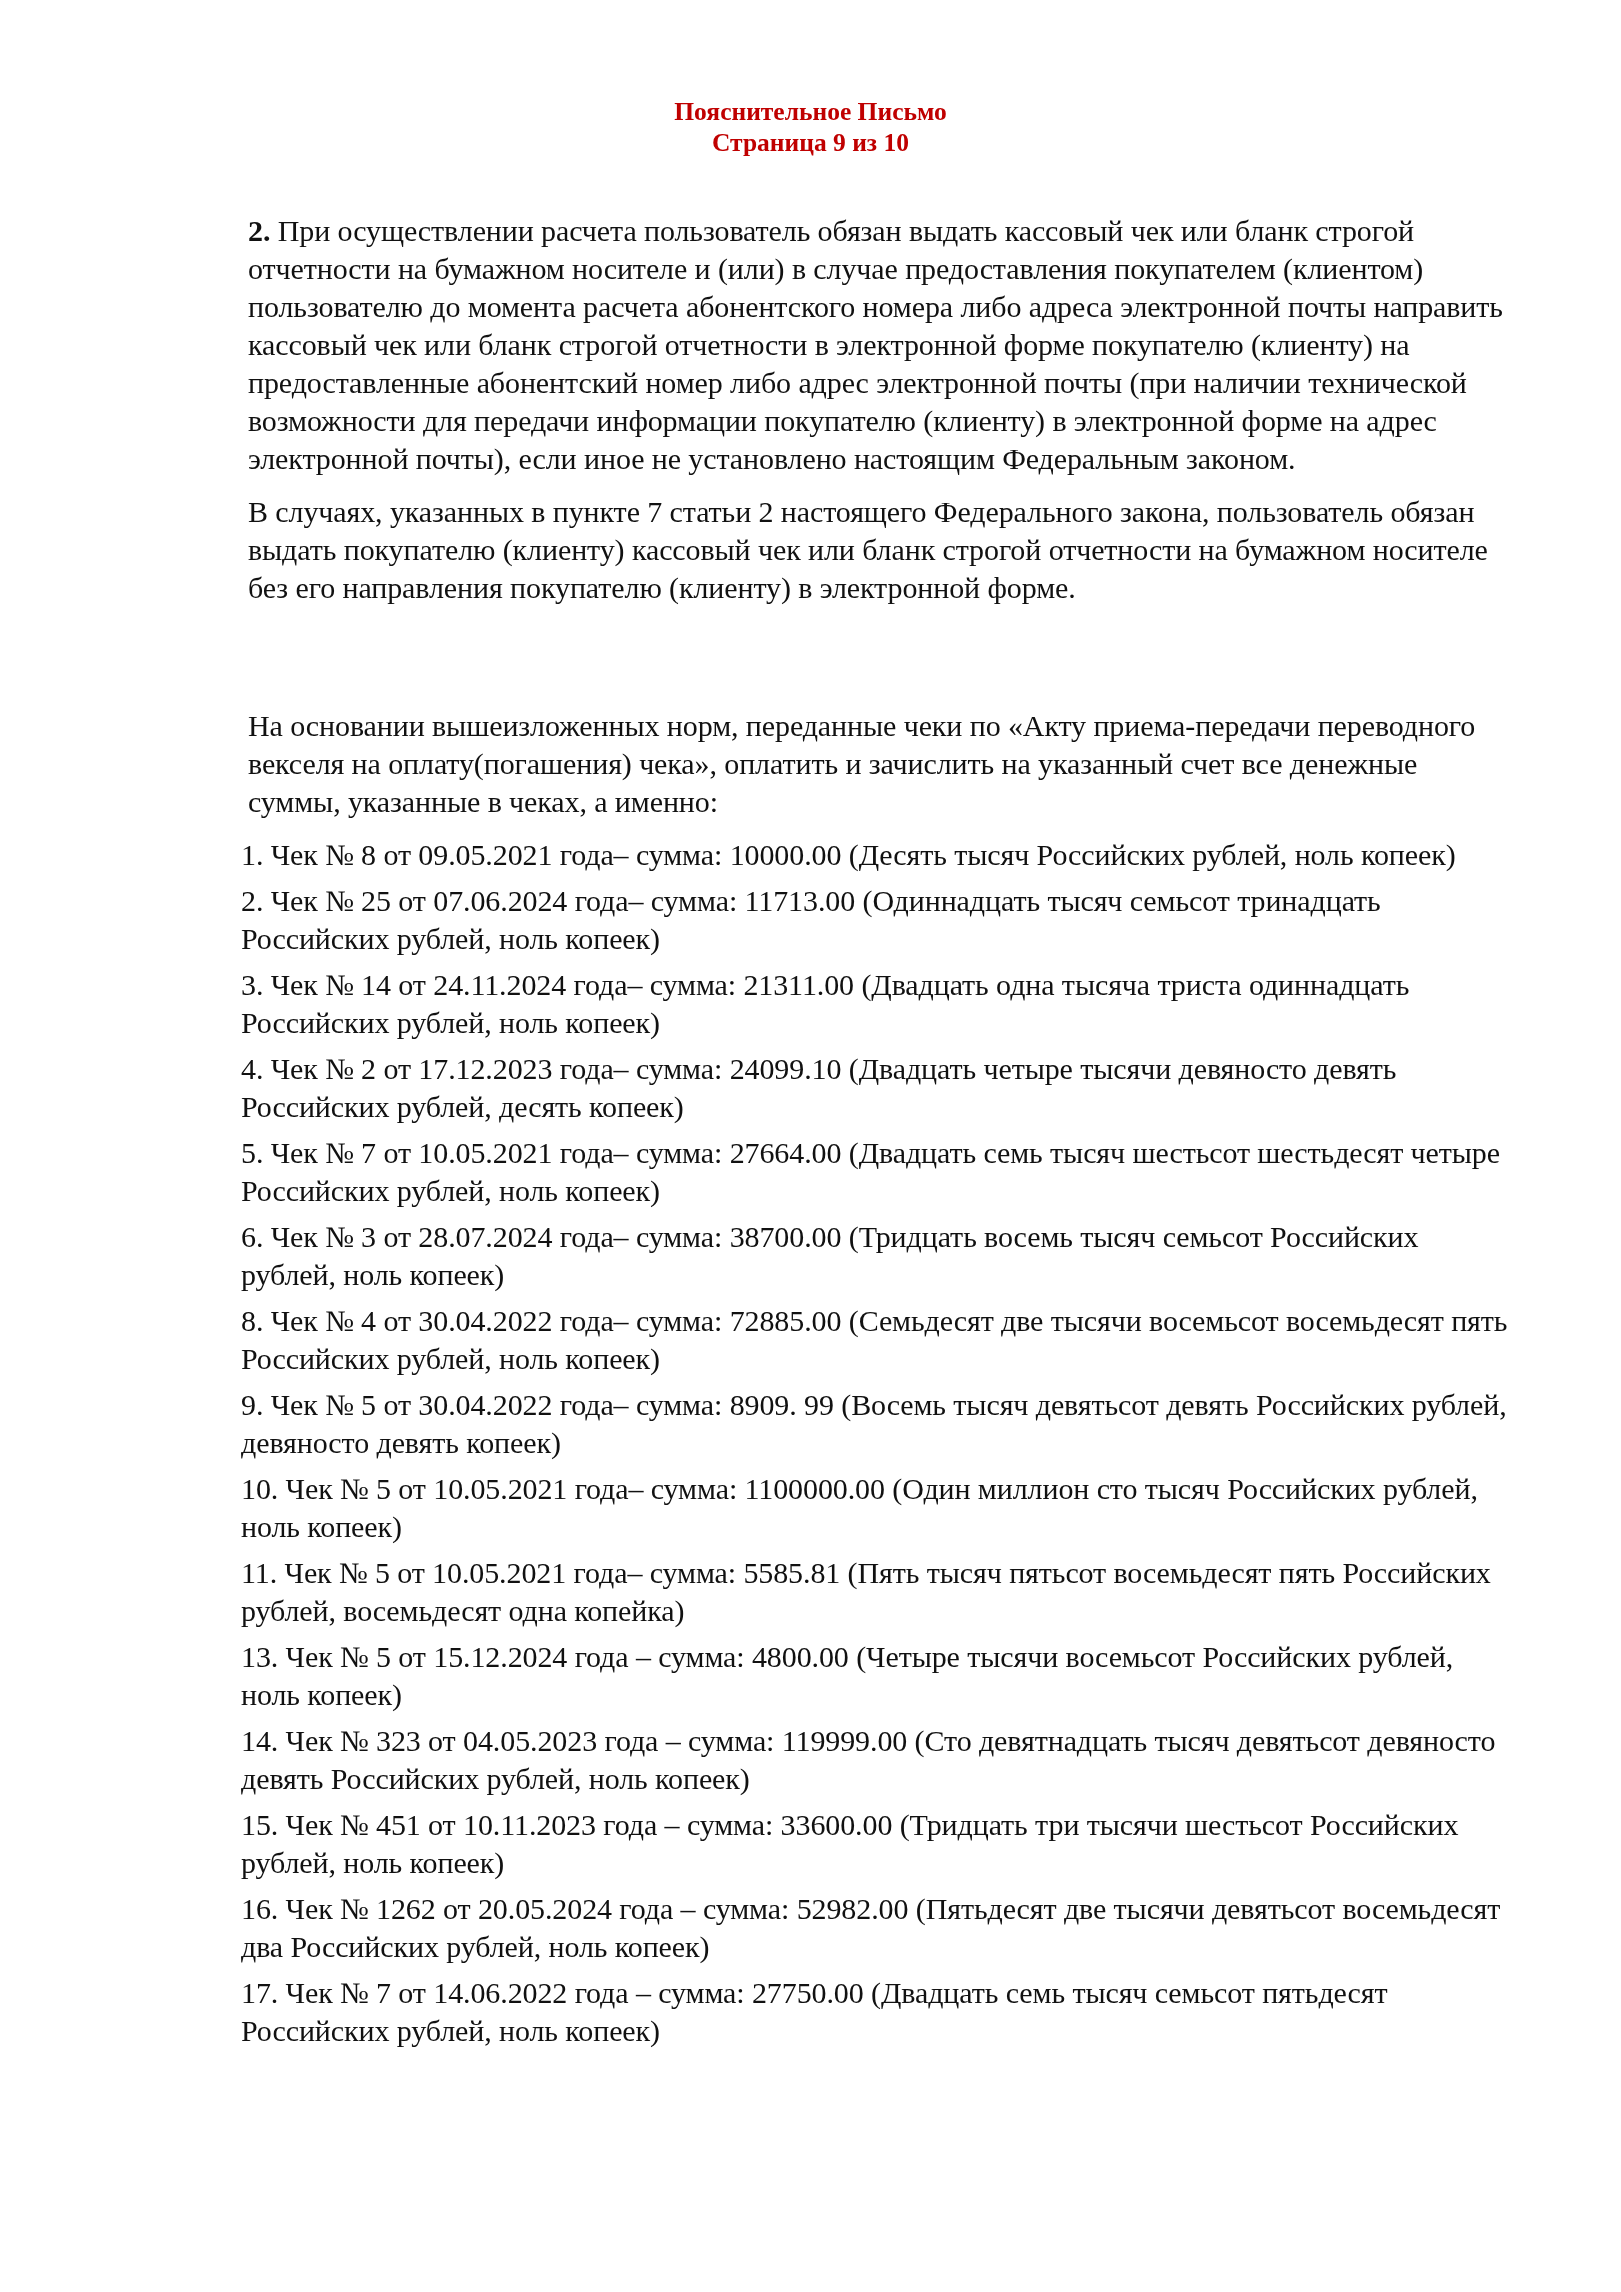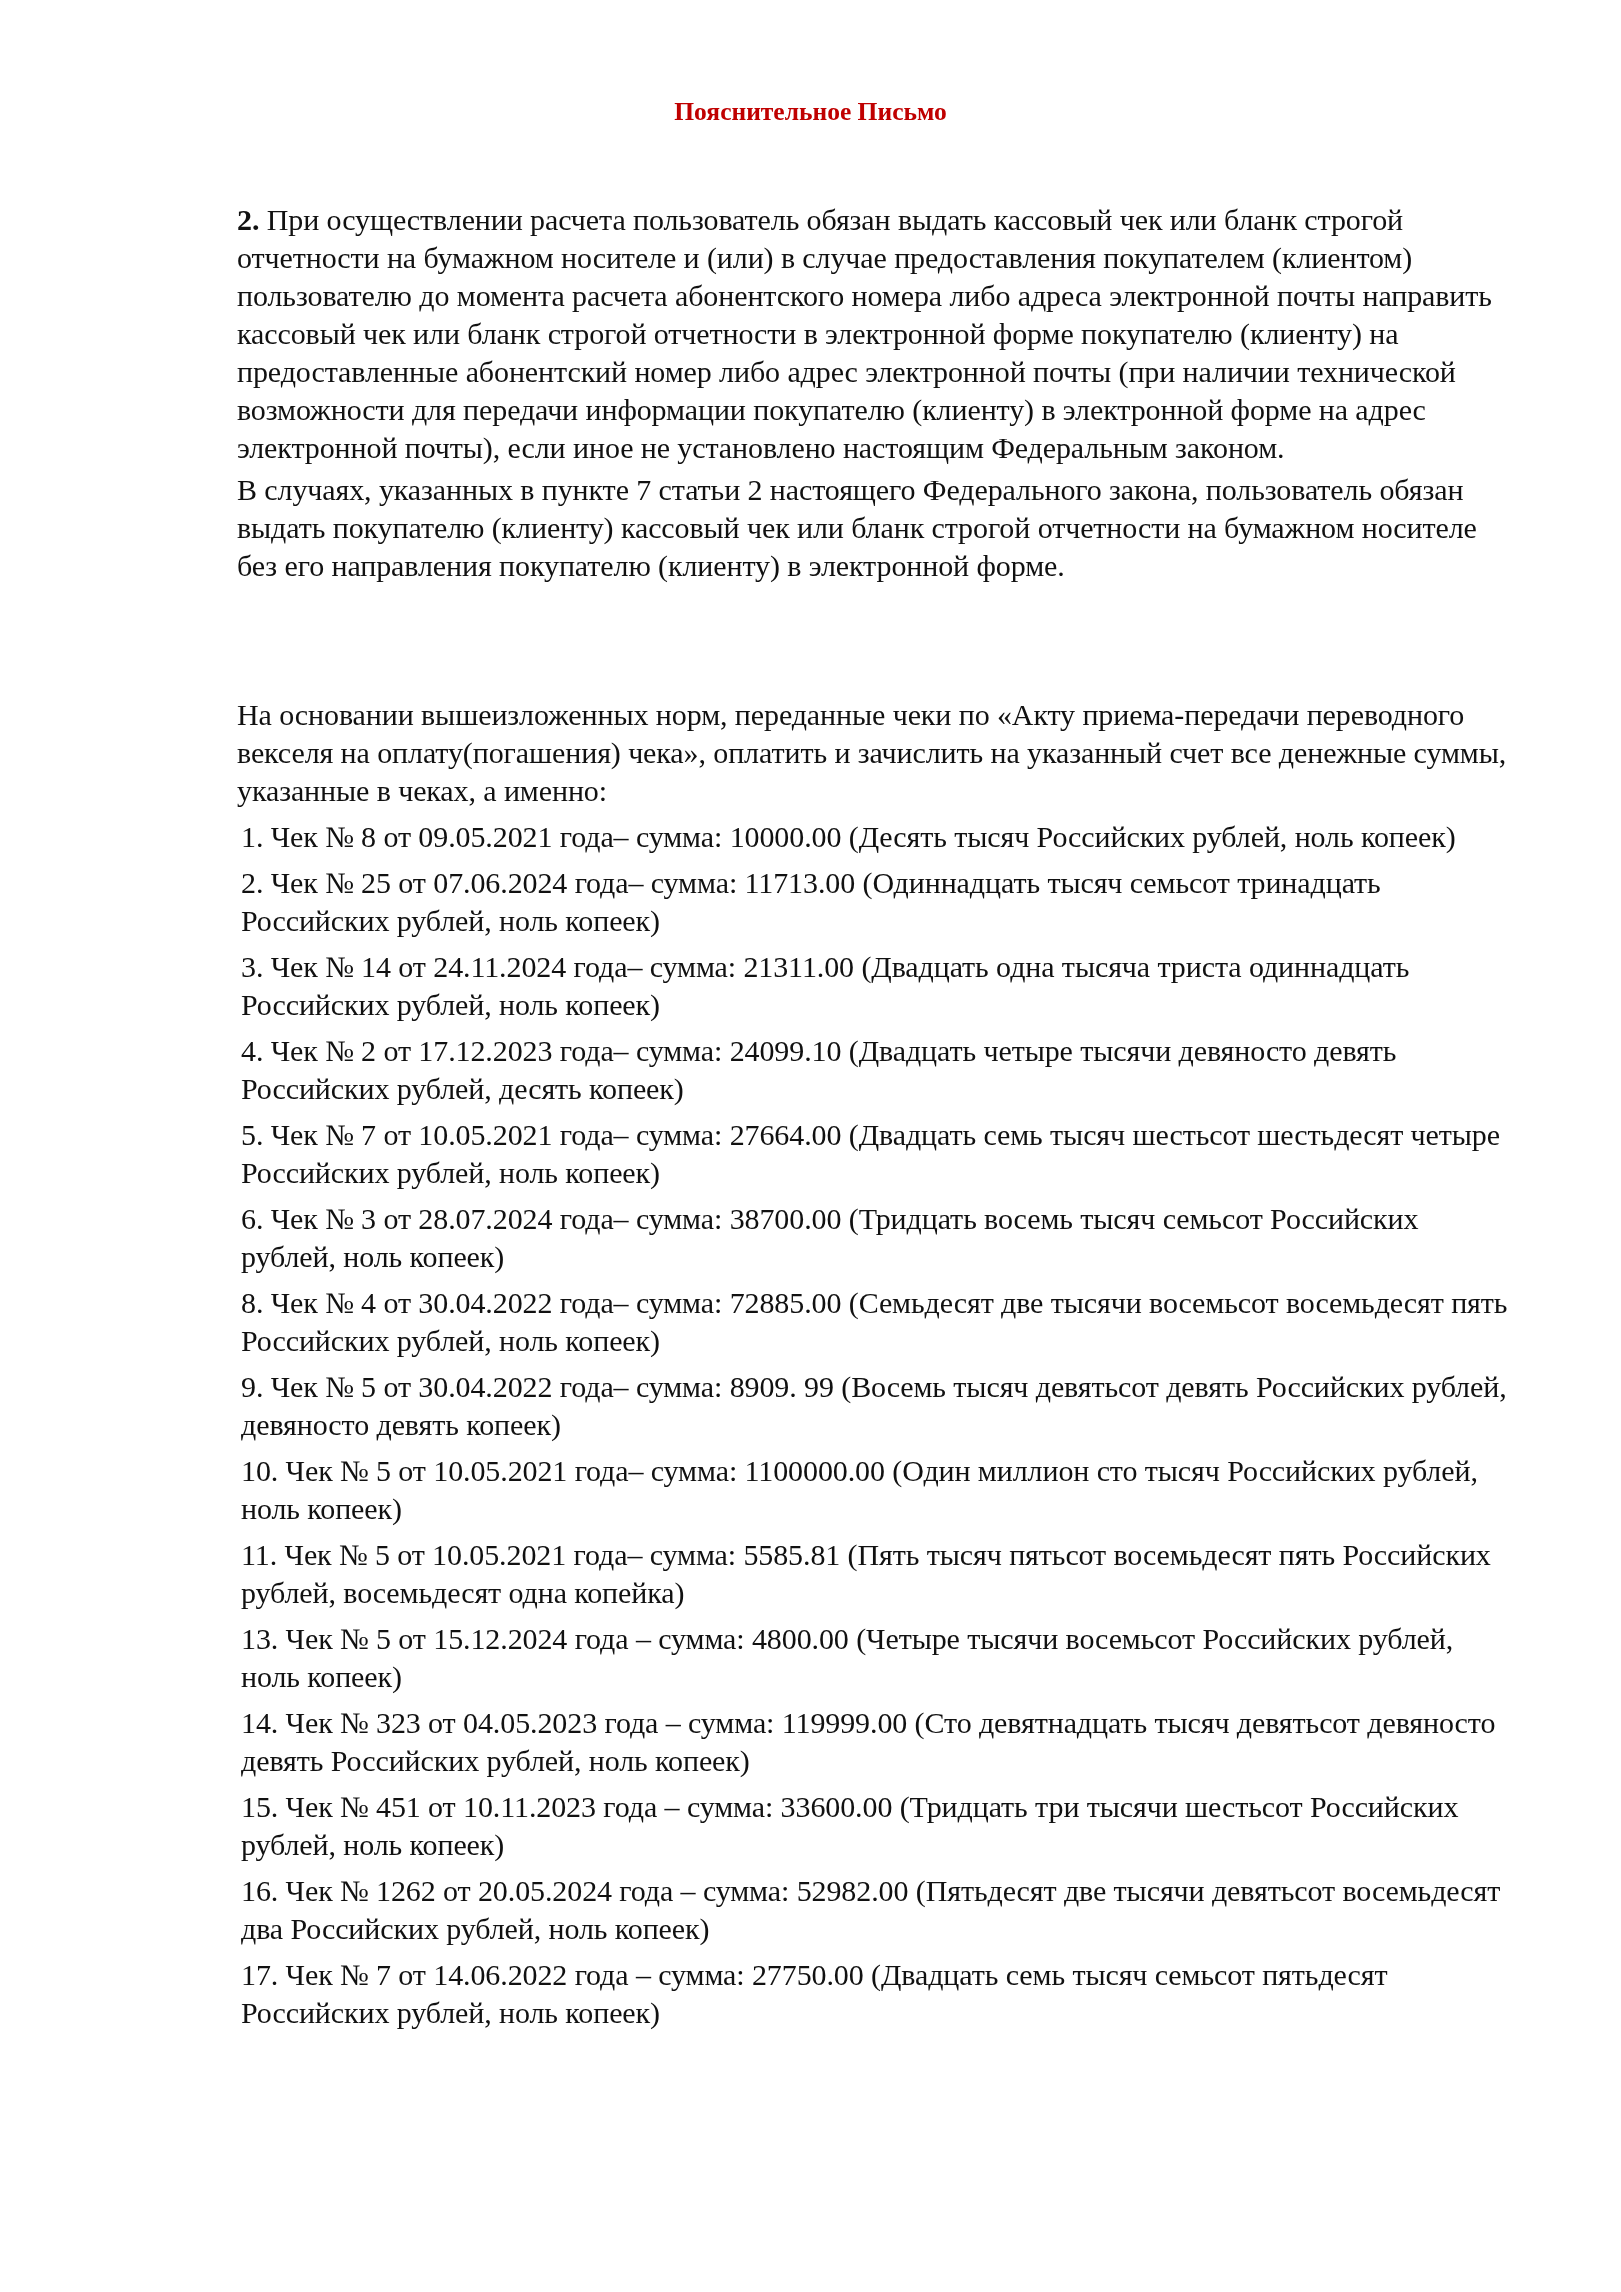--- a/index.html
+++ b/index.html
@@ -45,36 +45,37 @@
       line-height: 38px;
       letter-spacing: -0.1px;
     }
     .section1 {
       top: 197px;
     }
     .section2 {
       top: 692px;
     }
     .para {
-      margin: 4px;
+      margin: 15px;
     }
     .num-bold {
       font-weight: bold;
     }
     .list-item {
       margin: 8px;
     }
   </style>
 </head>
 <body>
 
 <div class="page">
 
   <div class="header">
     <div>Пояснительное Письмо</div>
+    <div>Страница 9 из 10</div>
   </div>
 
   <div class="body section1">
     <p class="para"><span class="num-bold">2.</span><span> При осуществлении расчета пользователь обязан выдать кассовый чек или бланк строгой отчетности на бумажном носителе и (или) в случае предоставления покупателем (клиентом) пользователю до момента расчета абонентского номера либо адреса электронной почты направить кассовый чек или бланк строгой отчетности в электронной форме покупателю (клиенту) на предоставленные абонентский номер либо адрес электронной почты (при наличии технической возможности для передачи информации покупателю (клиенту) в электронной форме на адрес электронной почты), если иное не установлено настоящим Федеральным законом.</span></p>
     <p class="para">В случаях, указанных в пункте 7 статьи 2 настоящего Федерального закона, пользователь обязан выдать покупателю (клиенту) кассовый чек или бланк строгой отчетности на бумажном носителе без его направления покупателю (клиенту) в электронной форме.</p>
   </div>
 
   <div class="body section2">
     <p class="para">На основании вышеизложенных норм, переданные чеки по «Акту приема-передачи переводного векселя на оплату(погашения) чека», оплатить и зачислить на указанный счет все денежные суммы, указанные в чеках, а именно:</p>
     <div>

